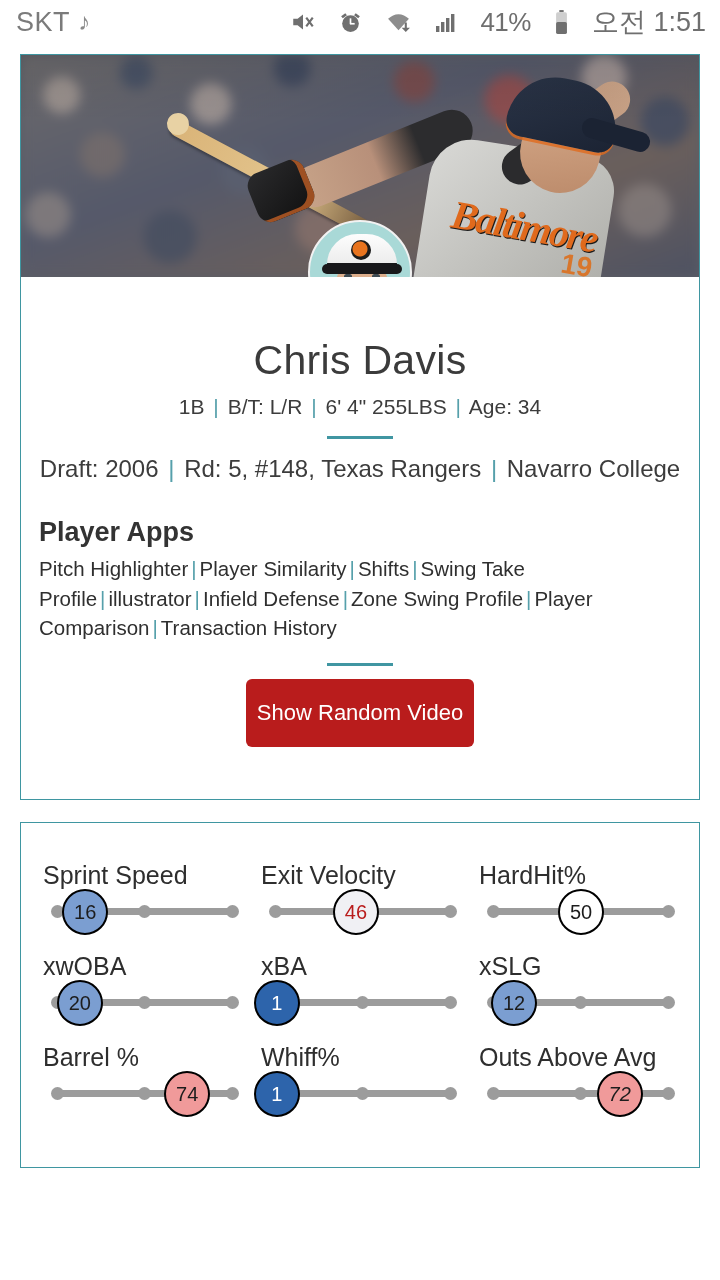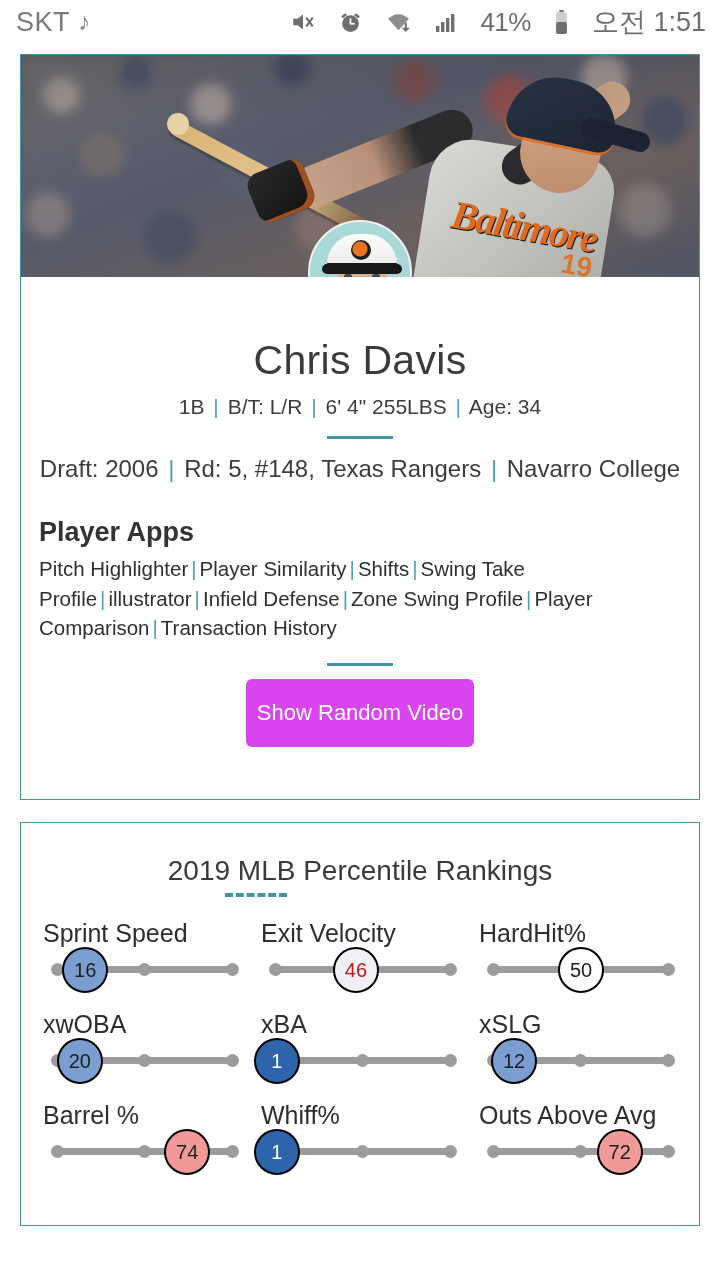--- a/index.html
+++ b/index.html
@@ -213,21 +213,21 @@
     padding-bottom: 6px;
   }
   .apps-links a { color: #2f2f2f; text-decoration: none; text-align: center; }
   .btn-rule {
     width: 66px; height: 3px; background: #4096a2;
     margin: 14px auto 0;
   }
   .btn-wrap { text-align: center; padding: 13px 0 52px; }
   .btn-primary {
     display: inline-block;
-    background: #d946ef;
+    background: #b91c1c;
     color: #fff;
     font-size: 22px;
     padding: 21px 11px;
     border: none;
     border-radius: 6px;
     font-family: "Liberation Sans", sans-serif;
   }
 
   
   .card-pct { margin-top: 22px; padding: 16px 0 0; }
@@ -400,24 +400,20 @@
       <a href="#">Pitch Highlighter</a><span class="sep">|</span><a href="#">Player Similarity</a><span class="sep">|</span><a href="#">Shifts</a><span class="sep">|</span><a href="#">Swing Take Profile</a><span class="sep">|</span><a href="#">illustrator</a><span class="sep">|</span><a href="#">Infield Defense</a><span class="sep">|</span><a href="#">Zone Swing Profile</a><span class="sep">|</span><a href="#">Player Comparison</a><span class="sep">|</span><a href="#">Transaction History</a>
     </div>
     <div class="btn-rule"></div>
     <div class="btn-wrap">
       <button class="btn-primary">Show Random Video</button>
     </div>
   </div>
 </div>
 
 <div class="card card-pct">
-  <div class="pct-title">
-    <span>2019 MLB Percentile Rankings</span>
-    <span class="dash"></span>
-  </div>
 
   <div class="grid">
       <div class="metric">
         <div class="metric-label">Sprint Speed</div>
         <div class="slider">
           <div class="track"></div>
           <div class="tick t0"></div>
           <div class="tick t50"></div>
           <div class="tick t100"></div>
           <div class="bubble" style="background: rgb(123, 158, 209); color: rgb(29, 29, 29); left: calc(16% + 15.28px);">16</div>
@@ -493,21 +489,21 @@
           <div class="bubble" style="background: rgb(45, 100, 171); color: rgb(255, 255, 255); left: calc(1% + 21.58px);">1</div>
         </div>
       </div>
       <div class="metric">
         <div class="metric-label">Outs Above Avg</div>
         <div class="slider">
           <div class="track"></div>
           <div class="tick t0"></div>
           <div class="tick t50"></div>
           <div class="tick t100"></div>
-          <div class="bubble" style="background: rgb(240, 154, 154); color: rgb(29, 29, 29); left: calc(72% - 8.24px);">72</div>
+          <div class="bubble" style="background: rgb(240, 154, 154); color: rgb(29, 29, 29); left: calc(72% - 8.24px); font-style: italic;">72</div>
         </div>
       </div>
     </div>
 
   <div class="legend">
     <div class="slider">
       
       
       
       

